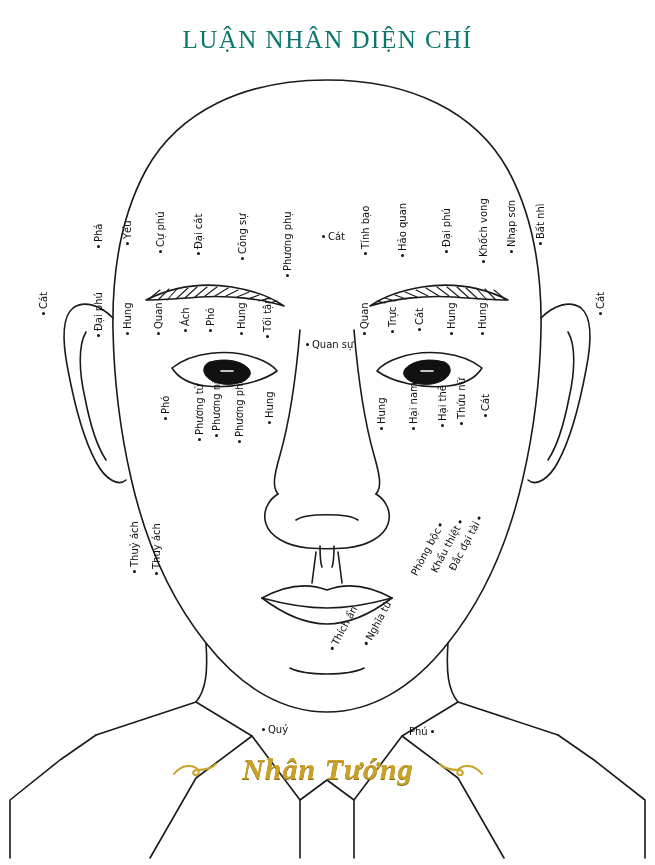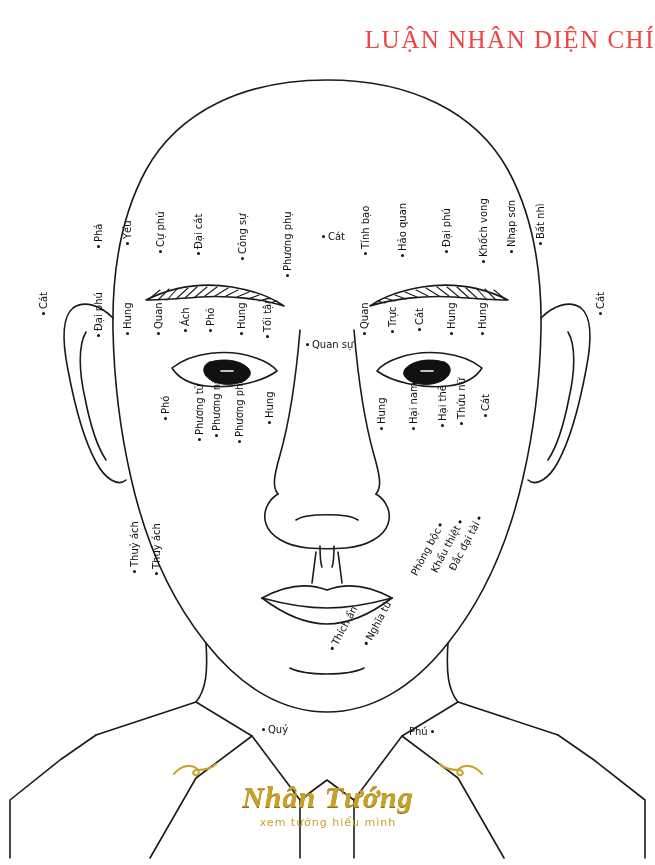--- a/index.html
+++ b/index.html
@@ -18,25 +18,25 @@
     position: absolute;
     left: 0; top: 0;
     width: 655px;
     height: 865px;
   }
   #title {
     position: absolute;
     left: 0;
     top: 26px;
     width: 655px;
-    text-align: right;
+    text-align: center;
     font-family: "Liberation Serif", serif;
     font-size: 25px;
     letter-spacing: 1.5px;
-    color: #ef4444;
+    color: #0f766e;
     white-space: nowrap;
   }
   svg#face {
     position: absolute;
     left: 0; top: 0;
     width: 655px;
     height: 865px;
   }
   .lbl {
     position: absolute;
@@ -74,21 +74,20 @@
   }
   #logo .brand {
     font-family: "Liberation Serif", serif;
     font-size: 30px;
     font-style: italic;
     font-weight: bold;
     color: #c9a227;
     letter-spacing: 1px;
     line-height: 34px;
     text-shadow: 0 1px 0 #8c6d14;
-    margin-top: 28px;
   }
   #logo .tag {
     font-family: "DejaVu Sans", sans-serif;
     font-size: 11px;
     color: #c9a227;
     letter-spacing: 1px;
     margin-top: 2px;
   }
   .swirl {
     position: absolute;
@@ -194,21 +193,20 @@
   </svg>
 
   <div id="logo">
     <svg class="swirl left" viewBox="0 0 46 20">
       <path d="M2 14 C10 4, 22 4, 26 10 C28 13, 26 16, 23 15 C20 14, 21 10, 25 10 C33 10, 40 8, 44 4" fill="none" stroke="#c9a227" stroke-width="2" stroke-linecap="round"></path>
     </svg>
     <svg class="swirl right" viewBox="0 0 46 20">
       <path d="M44 14 C36 4, 24 4, 20 10 C18 13, 20 16, 23 15 C26 14, 25 10, 21 10 C13 10, 6 8, 2 4" fill="none" stroke="#c9a227" stroke-width="2" stroke-linecap="round"></path>
     </svg>
     <div class="brand">Nhân Tướng</div>
-    <div class="tag">xem tướng hiểu mình</div>
   </div>
 
   <div id="labels-layer">
       <div class="lbl" style="left: 99px; top: 243px; transform: rotate(-90deg);"><span class="dot"></span><span class="txt">Phá</span></div>
       <div class="lbl" style="left: 128px; top: 240px; transform: rotate(-90deg);"><span class="dot"></span><span class="txt">Yếu</span></div>
       <div class="lbl" style="left: 161px; top: 248px; transform: rotate(-90deg);"><span class="dot"></span><span class="txt">Cự phú</span></div>
       <div class="lbl" style="left: 199px; top: 250px; transform: rotate(-90deg);"><span class="dot"></span><span class="txt">Đại cát</span></div>
       <div class="lbl" style="left: 243px; top: 255px; transform: rotate(-90deg);"><span class="dot"></span><span class="txt">Công sự</span></div>
       <div class="lbl" style="left: 288px; top: 272px; transform: rotate(-90deg);"><span class="dot"></span><span class="txt">Phương phụ</span></div>
       <div class="lbl" style="left: 322px; top: 232px; transform: rotate(0deg);"><span class="dot"></span><span class="txt">Cát</span></div>

